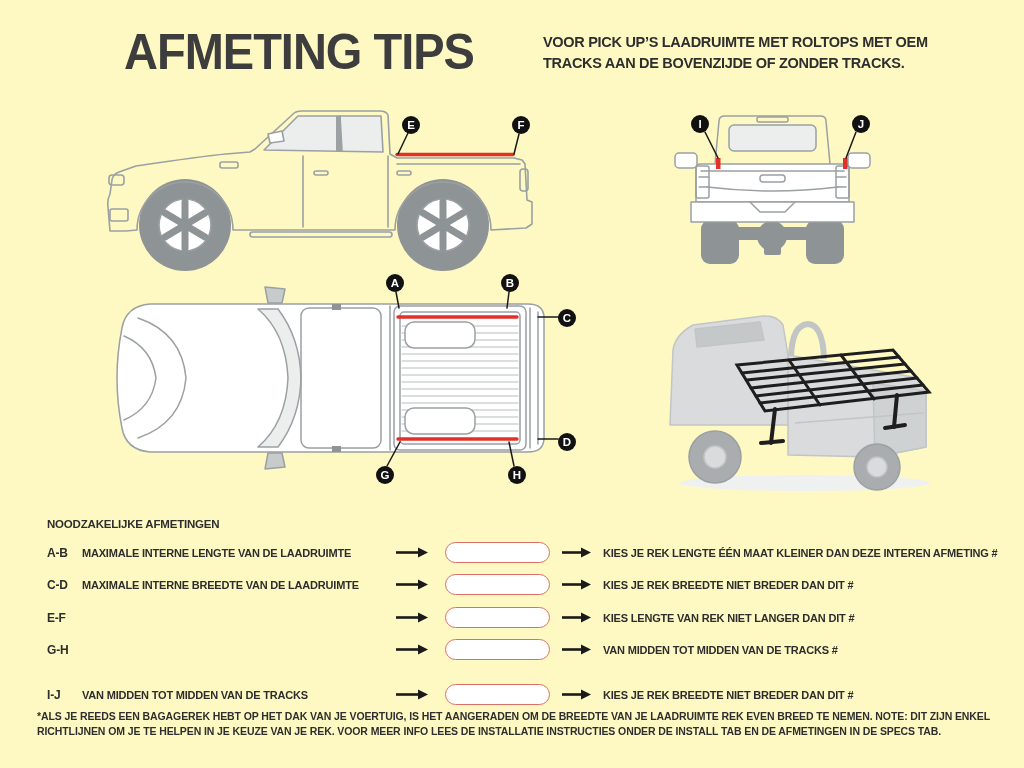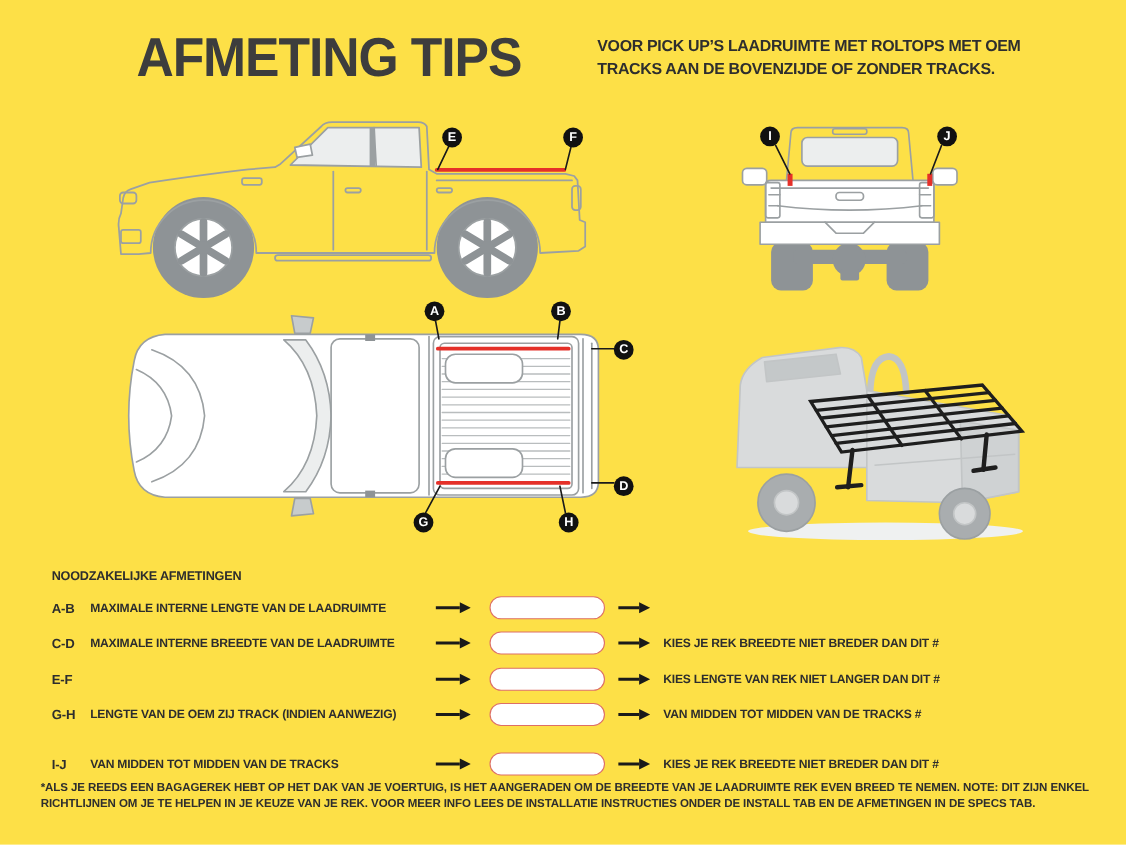--- a/index.html
+++ b/index.html
@@ -1,16 +1,16 @@
 <!DOCTYPE html>
 <html><head>
 <meta charset="utf-8">
 <style>
   html,body{margin:0;padding:0;background:#ffffff;}
-  .canvas{position:relative;width:1024px;height:768px;background:#fde047;overflow:hidden;
+  .canvas{position:relative;width:1024px;height:768px;background:#fef9c3;overflow:hidden;
           font-family:"Liberation Sans","DejaVu Sans",sans-serif;color:#2d2d2d;}
   .abs{position:absolute;}
   
   .title{left:124px;top:22px;font-size:47px;font-weight:bold;color:#3d3d3d;letter-spacing:-1px;
          transform:scaleY(1.06);transform-origin:left top;white-space:nowrap;}
   .subtitle{left:520px;top:32px;width:396px;font-size:14.5px;font-weight:bold;color:#2e2e2e;
             line-height:21px;letter-spacing:-0.3px;margin-left:23px;}
   
   .marker{width:18px;height:18px;border-radius:50%;background:#111;color:#fff;font-size:11.5px;
           font-weight:bold;text-align:center;line-height:18px;}
@@ -254,20 +254,21 @@
           <polygon points="22,0.5 32,5.5 22,10.5" fill="#1a1a1a"></polygon>
         </svg>
       </span>
     <span class="pill"></span>
     <span class="arr2">
         <svg width="29" height="11" viewBox="0 0 29 11">
           <line x1="0" y1="5.5" x2="19" y2="5.5" stroke="#1a1a1a" stroke-width="2.6"></line>
           <polygon points="19,0.5 29,5.5 19,10.5" fill="#1a1a1a"></polygon>
         </svg>
       </span>
+    <span class="result">KIES JE REK LENGTE ÉÉN MAAT KLEINER DAN DEZE INTEREN AFMETING #</span>
   </div>
   <div class="abs mrow" style="top:574px;">
     <span class="code">C-D</span>
     <span class="desc">MAXIMALE INTERNE BREEDTE VAN DE LAADRUIMTE</span>
     <span class="arr1">
         <svg width="32" height="11" viewBox="0 0 32 11">
           <line x1="0" y1="5.5" x2="22" y2="5.5" stroke="#1a1a1a" stroke-width="2.6"></line>
           <polygon points="22,0.5 32,5.5 22,10.5" fill="#1a1a1a"></polygon>
         </svg>
       </span>
@@ -292,21 +293,20 @@
     <span class="arr2">
         <svg width="29" height="11" viewBox="0 0 29 11">
           <line x1="0" y1="5.5" x2="19" y2="5.5" stroke="#1a1a1a" stroke-width="2.6"></line>
           <polygon points="19,0.5 29,5.5 19,10.5" fill="#1a1a1a"></polygon>
         </svg>
       </span>
     <span class="result">KIES LENGTE VAN REK NIET LANGER DAN DIT #</span>
   </div>
   <div class="abs mrow" style="top:639px;">
     <span class="code">G-H</span>
-    <span class="desc">LENGTE VAN DE OEM ZIJ TRACK (INDIEN AANWEZIG)</span>
     <span class="arr1">
         <svg width="32" height="11" viewBox="0 0 32 11">
           <line x1="0" y1="5.5" x2="22" y2="5.5" stroke="#1a1a1a" stroke-width="2.6"></line>
           <polygon points="22,0.5 32,5.5 22,10.5" fill="#1a1a1a"></polygon>
         </svg>
       </span>
     <span class="pill"></span>
     <span class="arr2">
         <svg width="29" height="11" viewBox="0 0 29 11">
           <line x1="0" y1="5.5" x2="19" y2="5.5" stroke="#1a1a1a" stroke-width="2.6"></line>

